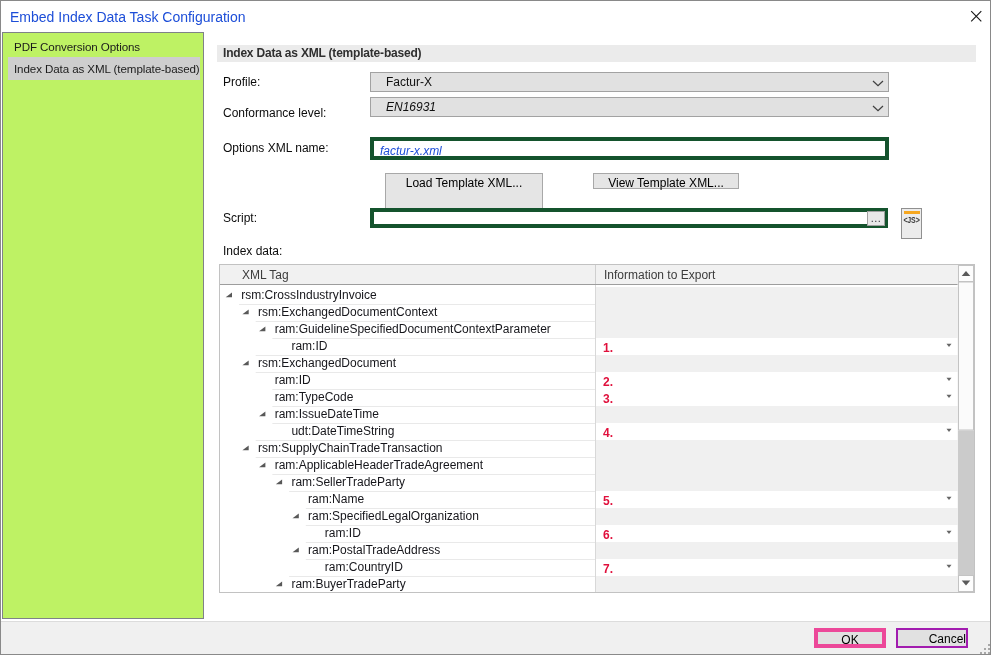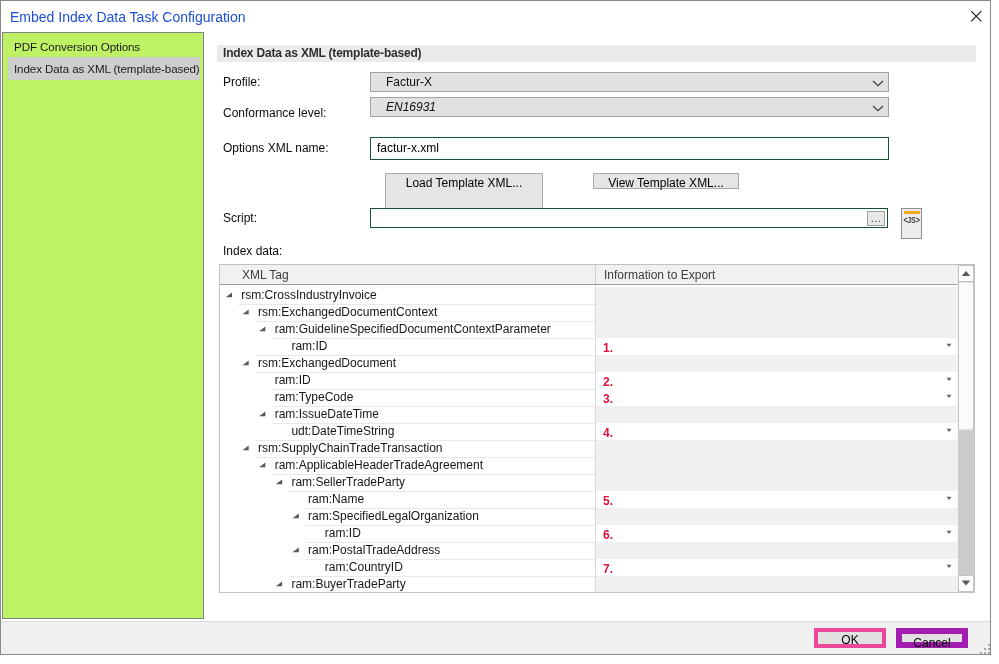--- a/index.html
+++ b/index.html
@@ -13,29 +13,29 @@
   border:1px solid #7f8288; background:#bef264; }
 .sb-item { position:absolute; left:5px; width:192px; height:23px; line-height:23px;
   padding-left:6px; font-size:11.6px; letter-spacing:-0.1px; color:#1b1b1b; white-space:nowrap; }
 .strip { position:absolute; left:216px; top:43.5px; width:759px; height:17px;
   background:#ebebeb; font-weight:bold; font-size:12px; color:#2f2f2f;
   line-height:17px; padding-left:6px; letter-spacing:-0.2px;}
 .lbl { position:absolute; left:214px; height:20px; line-height:20px; color:#0c0c0c; white-space:nowrap;margin-left:8px;}
 .combo { position:absolute; left:369px; width:519px; height:20px;
   background:#e1e1e1; border:1px solid #a2a2a2; line-height:18px; padding-left:15px; color:#101010;}
 .combo svg { position:absolute; right:4px; top:7px; }
-.tb { position:absolute; background:#fff; border:1px solid #14532d; color:#000000; }
+.tb { position:absolute; background:#fff; border:4px solid #14532d; color:#1d4ed8;font-style:italic; }
 .btn { position:absolute; background:#e5e5e5; border:1px solid #a8a8a8;
   text-align:center; color:#000; }
 .footer { position:absolute; left:0; top:620px; width:989px; height:34px;
   background:#f0f0f0; border-top:1px solid #dcdcdc; }
 .ok { position:absolute; left:813px; top:627px; width:72px; height:20px;
   background:#e1e1e1; border:4px solid #ec4899; text-align:center; line-height:16px; }
 .cancel { position:absolute; left:895px; top:627px; width:72px; height:20px;
-  background:#e1e1e1; border:6px solid #a21caf; text-align:center; line-height:18px; }
+  background:#e1e1e1; border:2px solid #a21caf; text-align:right; line-height:18px; }
 .tbl { position:absolute; left:218px; top:263px; }
 .tbl text { font-family:"Liberation Sans", sans-serif; font-size:12px; }
 .dots { position:absolute; left:866px; top:210px; width:18px; height:15px;
   background:#e8e8e8; border:1px solid #a0a0a0; text-align:center;
   line-height:13px; font-size:11px; letter-spacing:0.5px; color:#33333d; }
 .jsbtn { position:absolute; left:900px; top:207px; width:21px; height:31px;
   background:#ececec; border:1px solid #909090; }
 .jsbar { position:absolute; left:1.5px; top:1.5px; width:16px; height:3.5px; background:#f6a71f; }
 .jstxt { position:absolute; left:-1px; top:5.5px; width:21px; text-align:center;
   font-size:9px; font-weight:bold; color:#3a3a3a; letter-spacing:-0.2px;

